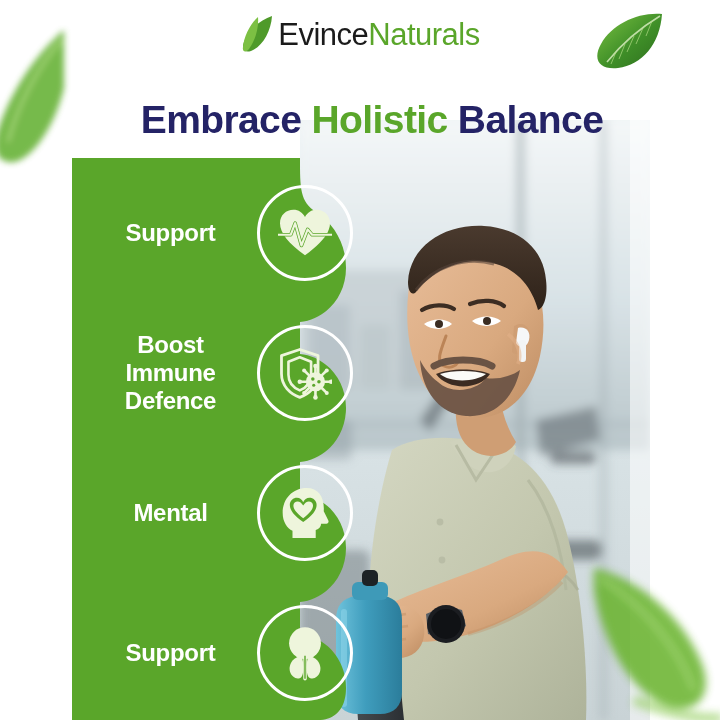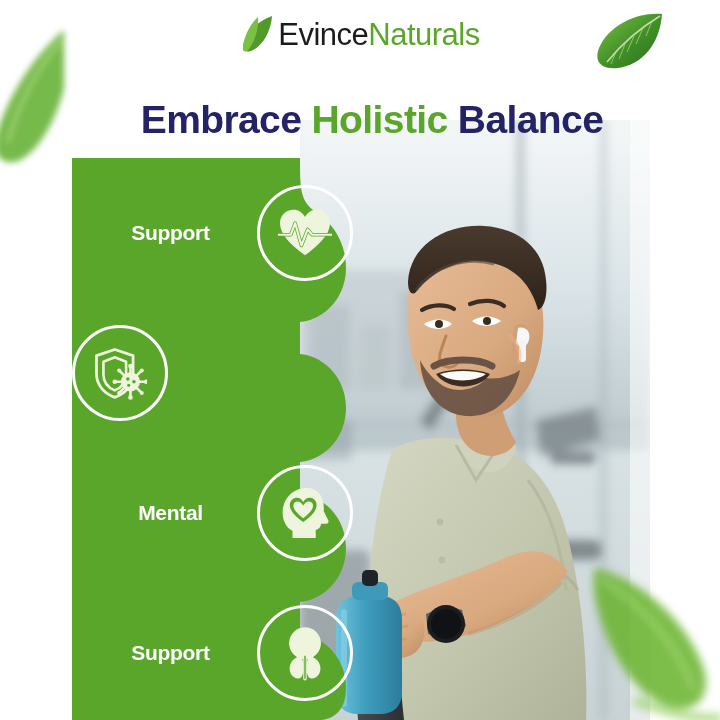--- a/index.html
+++ b/index.html
@@ -93,21 +93,21 @@
     left:0;
     width:290px;height:106px;
     display:flex;
     align-items:center;
   }
   .benefit-label{
     flex:0 0 185px;
     text-align:center;
     color:#ffffff;
     font-weight:bold;
-    font-size:21px;
+    font-size:24px;
     line-height:1.16;
     letter-spacing:-0.3px;
     padding-left:12px;
     box-sizing:border-box;
   }
   .benefit-icon{
     position:relative;
     flex:0 0 96px;
     width:96px;height:96px;
     border-radius:50%;
@@ -357,20 +357,25 @@
         <svg viewBox="0 0 60 56" width="54" height="50" xmlns="http://www.w3.org/2000/svg" aria-hidden="true">
           <path d="M30 53 C 12 40, 2 28, 2 17 C 2 8, 9 2, 17 2 C 23 2, 27 5, 30 10
                    C 33 5, 37 2, 43 2 C 51 2, 58 8, 58 17 C 58 28, 48 40, 30 53 Z" fill="#eef5dc"></path>
           <path d="M0 30 H 14 L 19 17 L 26 42 L 33 24 L 38 30 L 60 30" fill="none" stroke="#5aa62a" stroke-width="4" stroke-linecap="round" stroke-linejoin="round"></path>
           <path d="M0 30 H 14 L 19 17 L 26 42 L 33 24 L 38 30 L 60 30" fill="none" stroke="#eef5dc" stroke-width="2.4" stroke-linecap="round" stroke-linejoin="round"></path>
         </svg>
       </div>
     </div>
 
     <div class="benefit b2">
+      <div class="benefit-label">
+        <div>Boost</div>
+        <div>Immune</div>
+        <div>Defence</div>
+      </div>
       <div class="benefit-icon">
         <svg viewBox="0 0 62 62" width="54" height="54" xmlns="http://www.w3.org/2000/svg" aria-hidden="true">
 
           <path d="M25 4 L 46 11 L 46 32 C 46 46, 36 55, 25 59 C 14 55, 4 46, 4 32 L 4 11 Z" fill="none" stroke="#eef5dc" stroke-width="3.2" stroke-linejoin="round"></path>
 
           <path d="M25 13 L 38 18 L 38 33 C 38 42, 32 48, 25 51 C 18 48, 12 42, 12 33 L 12 18 Z" fill="none" stroke="#eef5dc" stroke-width="3" stroke-linejoin="round"></path>
 
           <circle cx="43" cy="41" r="11" fill="#eef5dc"></circle>
           <g stroke="#eef5dc" stroke-width="3" stroke-linecap="round">
             <path d="M43 30 V 24"></path>

